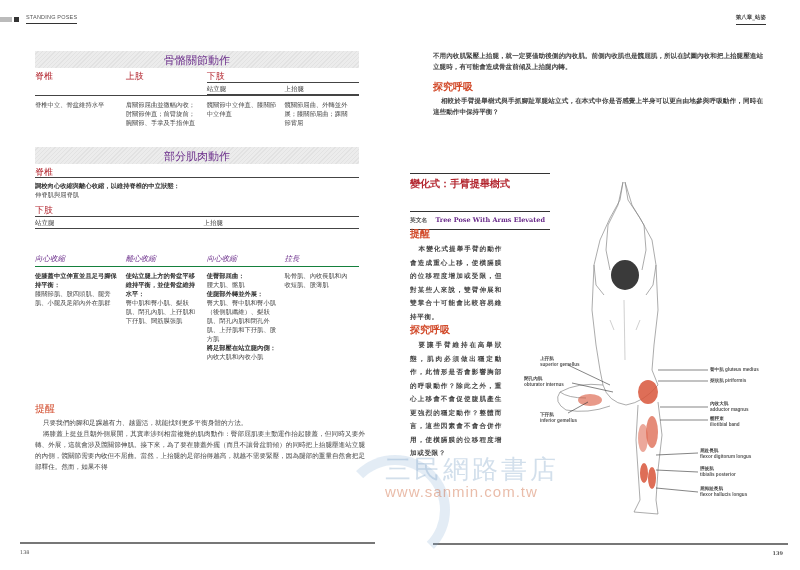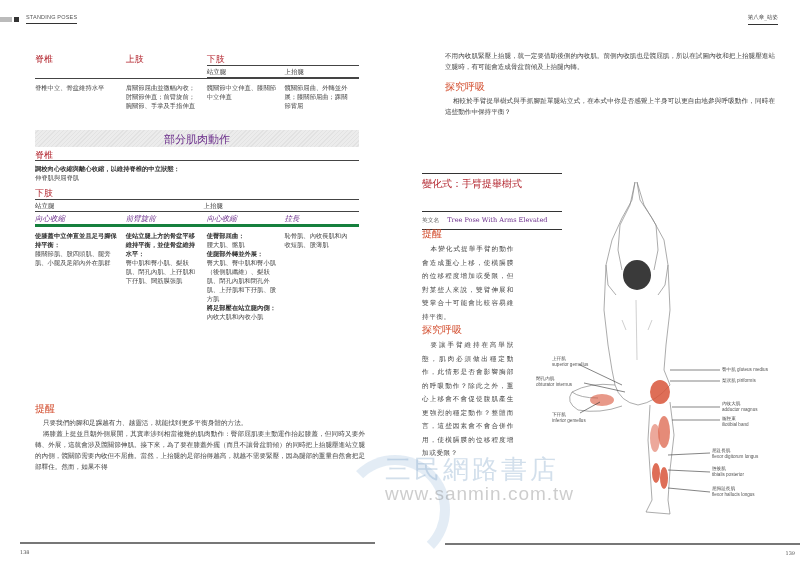--- a/index.html
+++ b/index.html
@@ -1,21 +1,21 @@
 <!DOCTYPE html>
 <html><head>
 <meta charset="utf-8">
 <style>
   * { box-sizing: border-box; margin: 0; padding: 0; }
   html, body { width: 800px; height: 570px; background: #ffffff; overflow: hidden; }
   body { font-family: "DejaVu Serif", "Liberation Serif", serif; color: #333; position: relative; }
 
   .page { position: absolute; top: 0; height: 570px; }
   .page-left { left: 0; width: 400px; }
-  .page-right { left: 400px; width: 400px; }
+  .page-right { left: 388px; width: 400px; font-weight: bold; }
 
   
   .run-head-left { position: absolute; top: 14px; left: 0; display: flex; align-items: center; }
   .run-head-left .bar { width: 12px; height: 5px; background: #bbb; }
   .run-head-left .sq { width: 5px; height: 5px; background: #333; margin-left: 2px; }
   .run-head-left .label { font-family: "Liberation Sans", sans-serif; font-size: 5.5px; color: #555; margin-left: 7px; letter-spacing: 0.2px; border-bottom: 1px solid #333; padding-bottom: 3px; }
   .run-head-right { position: absolute; top: 14px; right: 22px; font-size: 5.5px; color: #444; border-bottom: 1px solid #333; padding-bottom: 3px; }
 
   
   .bone-table { position: absolute; left: 35px; top: 51px; width: 324px; }
@@ -25,21 +25,21 @@
   .row-head { height: 14px; padding-top: 2px; }
   .sub-heads { border-top: 1px solid #444; border-bottom: 1px solid #444; height: 13px; font-size: 6.5px; padding-top: 2px; }
   .cell { font-size: 6.3px; line-height: 9px; color: #444; padding-right: 6px; }
   .bone-values { padding-top: 4px; height: 52px; }
 
   .muscle-section { margin-top: 0; }
   .sec-title { color: #b3262f; font-size: 9px; height: 14px; padding-top: 2px; border-bottom: 1px solid #444; }
   .spine-text { font-size: 6.3px; line-height: 9px; padding: 3px 0 3px 0; color: #444; }
   .spine-text b { font-weight: bold; color: #333; }
   .cols2 { display: grid; grid-template-columns: 52% 48%; border-top: 1px solid #444; border-bottom: 1px solid #444; height: 13px; font-size: 6.5px; padding-top: 2px; }
-  .contraction-heads { display: grid; grid-template-columns: 28% 25% 24% 23%; border-bottom: 3px solid #15803d; height: 15px; font-size: 7.5px; font-style: italic; color: #6a2c8a; padding-top: 2px; }
+  .contraction-heads { display: grid; grid-template-columns: 28% 25% 24% 23%; border-bottom: 1px solid #15803d; height: 15px; font-size: 7.5px; font-style: italic; color: #6a2c8a; padding-top: 2px; margin-top: 23px; }
   .contraction-body { display: grid; grid-template-columns: 28% 25% 24% 23%; padding-top: 4px; }
   .contraction-body .cell b { font-weight: bold; color: #333; }
 
   
   .tips-left { position: absolute; left: 35px; top: 402px; width: 330px; }
   .sect-red { color: #d24a2a; font-size: 10px; margin-bottom: 2px; }
   .para { font-size: 6.6px; line-height: 11px; color: #444; text-indent: 1.2em; text-align: justify; }
 
   .foot-line-left { position: absolute; left: 20px; top: 542px; width: 355px; height: 2px; background: #777; }
   .page-no-left { position: absolute; left: 20px; top: 549px; font-size: 5px; color: #555; }
@@ -59,34 +59,35 @@
   .tips-right { position: absolute; left: 22px; top: 227px; width: 92px; }
   .breath-right { position: absolute; left: 22px; top: 323px; width: 92px; }
   .narrow-para { font-size: 6.6px; line-height: 13.5px; color: #444; text-indent: 1.3em; text-align: justify; letter-spacing: 0.6px; }
 
   .figure { position: absolute; left: 160px; top: 170px; width: 240px; height: 350px; }
   .mlabel { position: absolute; font-family: "Liberation Sans", sans-serif; font-size: 4.6px; line-height: 5.5px; color: #555; white-space: nowrap; }
   .mlabel .zh { display: block; color: #444; }
 
   .watermark { position: absolute; left: 385px; top: 455px; width: 200px; opacity: 0.35; pointer-events: none; }
   .watermark .wm-zh { font-size: 26px; color: #7fa4c8; letter-spacing: 3px; line-height: 28px; }
-  .watermark .wm-url { font-family: "Liberation Sans", sans-serif; font-size: 19px; color: #737373; letter-spacing: 1px; }
+  .watermark .wm-url { font-family: "Liberation Sans", sans-serif; font-size: 15px; color: #c2410c; letter-spacing: 1px; }
   .wm-arc { position: absolute; left: 340px; top: 455px; width: 110px; height: 110px; border-radius: 50%; border: 10px solid rgba(130,170,210,0.22); border-left-color: transparent; border-bottom-color: transparent; pointer-events: none; }
 </style>
 </head>
 <body>
 
 <div class="page page-left">
   <div class="run-head-left">
     <span class="bar"></span>
     <span class="sq"></span>
     <span class="label">STANDING POSES</span>
   </div>
 
   <div class="bone-table">
+    <div class="band">骨骼關節動作</div>
     <div class="cols4 row-head">
       <span class="red-h">脊椎</span>
       <span class="red-h">上肢</span>
       <span class="red-h">下肢</span>
       <span></span>
     </div>
     <div class="cols4">
       <span></span>
         <span></span>
       <span class="sub-heads">站立腿</span>
@@ -106,21 +107,21 @@
         <b>調校向心收縮與離心收縮，以維持脊椎的中立狀態：</b><br>
         <span>伸脊肌與屈脊肌</span>
       </div>
       <div class="sec-title" style="border-bottom:none;">下肢</div>
       <div class="cols2">
         <span>站立腿</span>
         <span>上抬腿</span>
       </div>
       <div class="contraction-heads">
         <span>向心收縮</span>
-        <span>前臂旋前</span>
+        <span>離心收縮</span>
         <span>向心收縮</span>
         <span>拉長</span>
       </div>
       <div class="contraction-body">
         <div class="cell">
           <b>使膝蓋中立伸直並且足弓腳保持平衡：</b><br>
           <span>膝關節肌、股四頭肌、腿旁肌、小腿及足部內外在肌群</span>
         </div>
         <div class="cell">
           <b>使站立腿上方的骨盆平移維持平衡，並使骨盆維持水平：</b><br>

